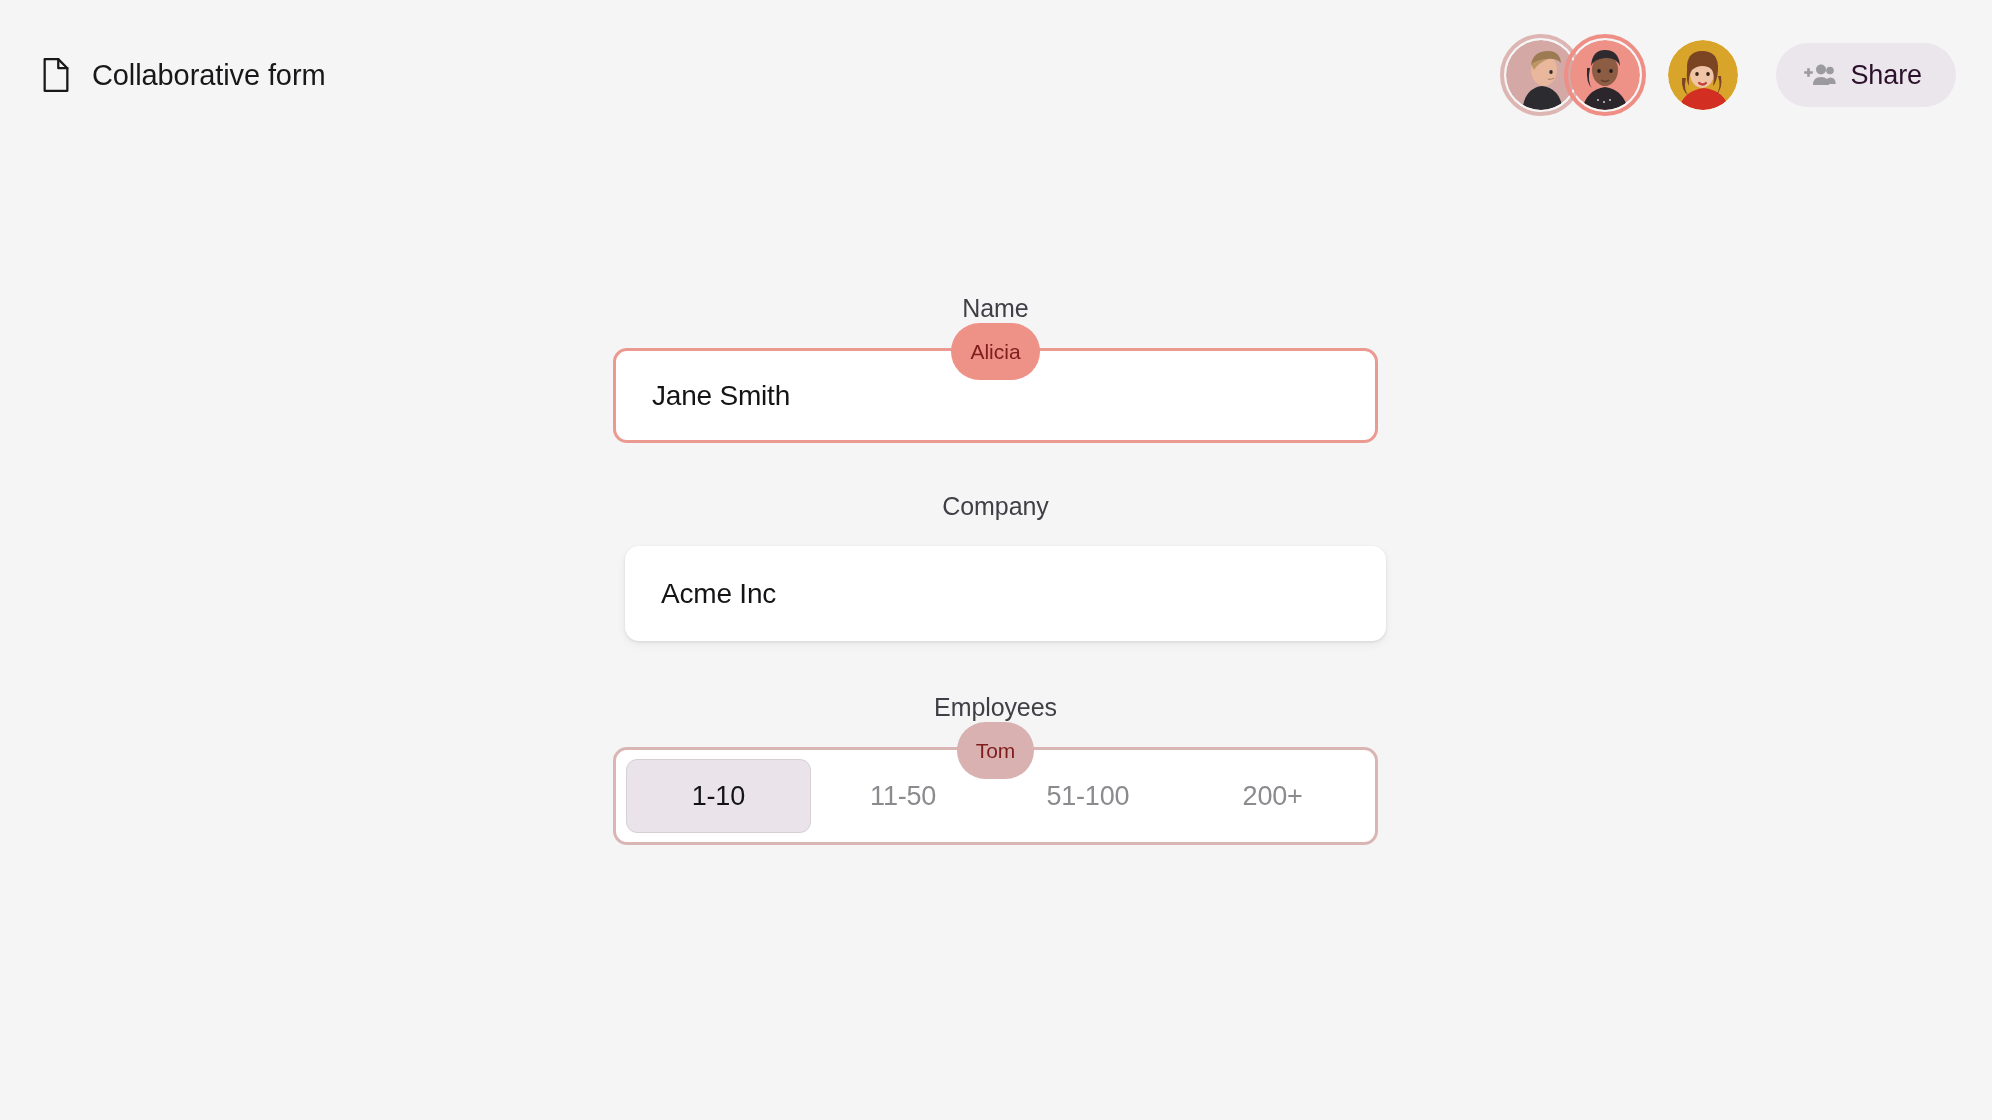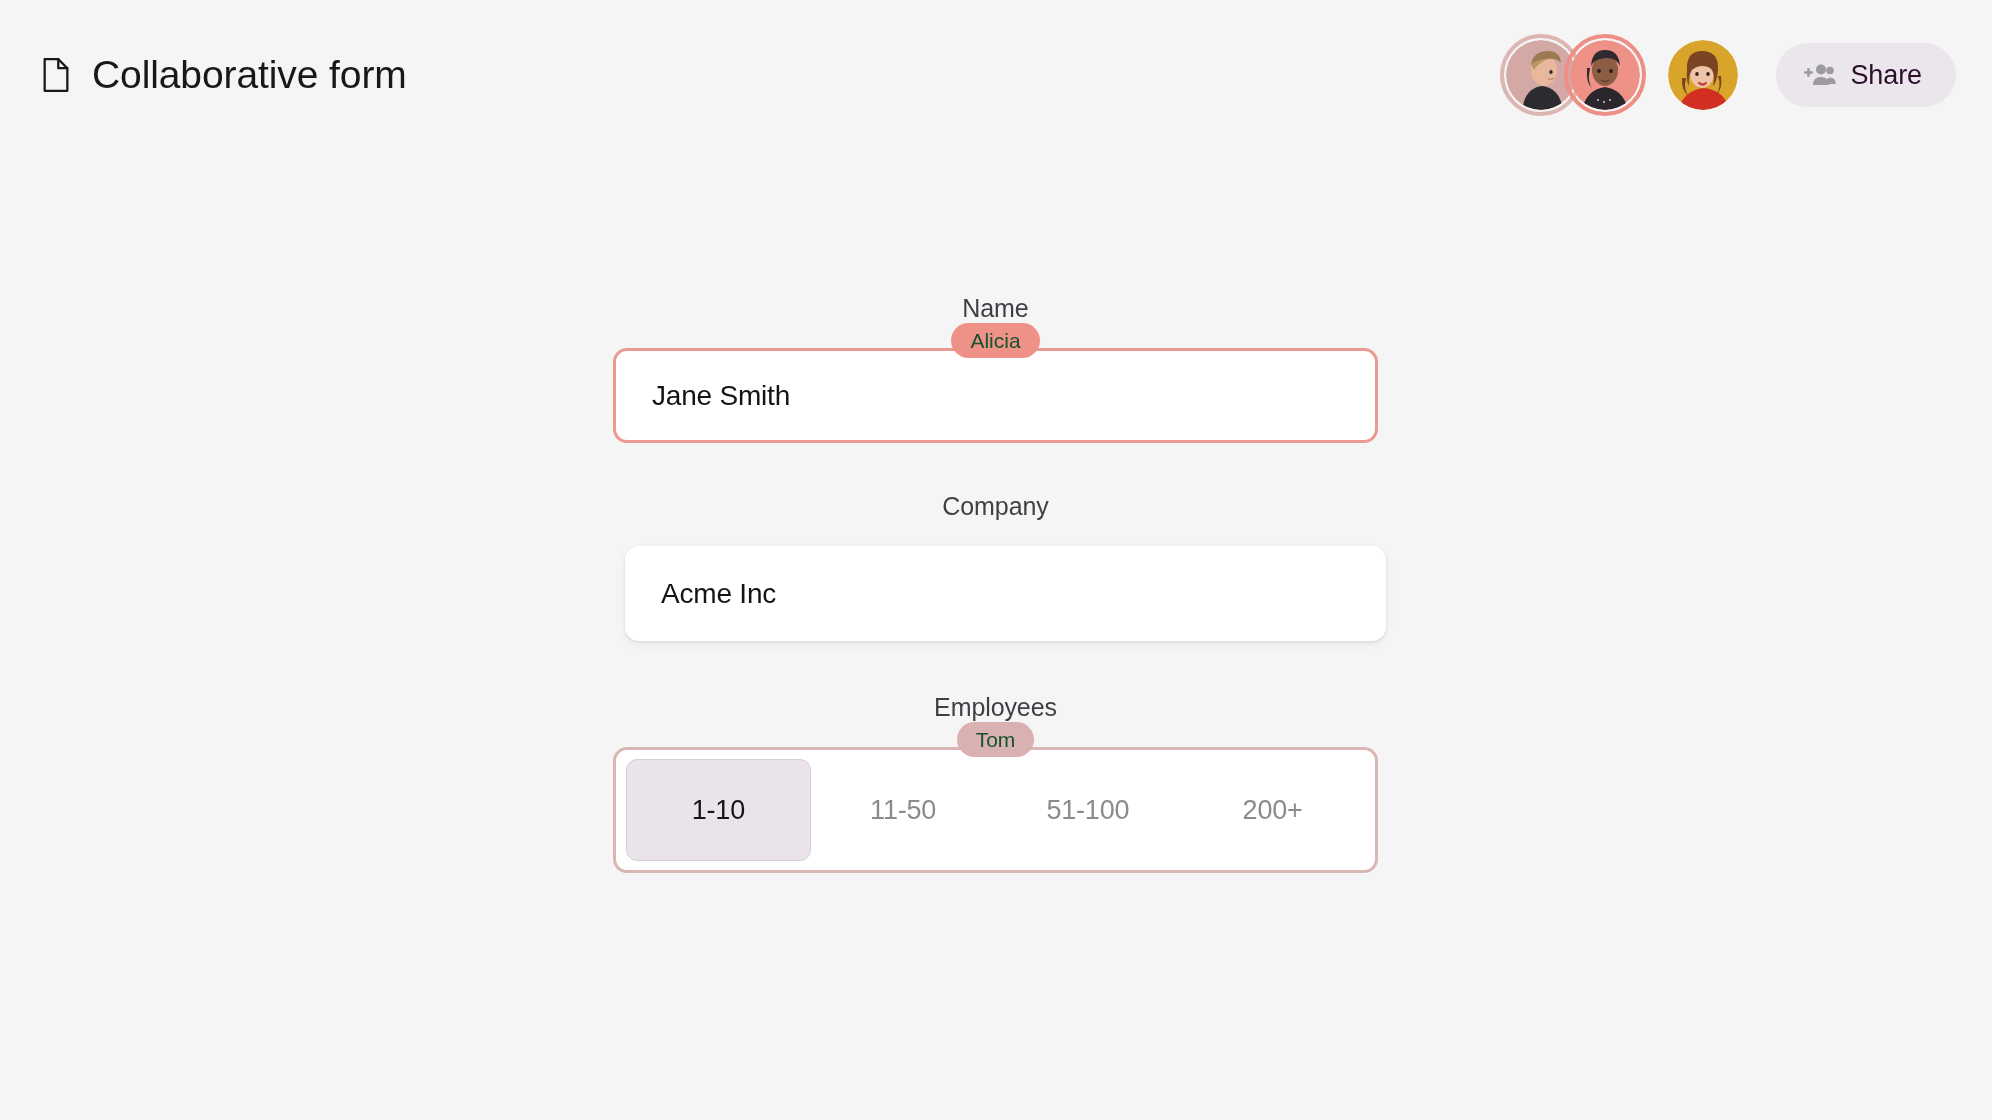--- a/index.html
+++ b/index.html
@@ -26,21 +26,21 @@
 
   .doc-title-group {
     display: flex;
     align-items: center;
     gap: 22px;
   }
 
   .file-icon { width: 28px; height: 34px; display: block; }
 
   .doc-title {
-    font-size: 39px;
+    font-size: 29px;
     font-weight: 500;
     color: #18181b;
     letter-spacing: -0.1px;
     white-space: nowrap;
   }
 
   .topbar-right {
     display: flex;
     align-items: center;
     gap: 0;
@@ -131,23 +131,23 @@
   }
 
   .field-label {
     font-size: 25px;
     color: #3f3f46;
     letter-spacing: -0.1px;
   }
 
   .presence-badge {
     font-size: 21px;
-    color: #14532d;
+    color: #7f1d1d;
     border-radius: 999px;
-    padding: 7px 19px;
+    padding: 18px 19px;
     line-height: 1;
     white-space: nowrap;
   }
   .presence-badge.badge-alicia { background: #ee9287; }
   .presence-badge.badge-tom { background: #d9b1b1; }
 
   .text-input {
     width: 100%;
     height: 95px;
     background: #ffffff;
@@ -170,21 +170,21 @@
     width: 761px;
     margin-left: 12px;
   }
 
   .spacer-md { height: 49px; }
   .spacer-lg { height: 52px; }
 
   
   .segmented {
     width: 100%;
-    height: 126px;
+    height: 98px;
     background: #ffffff;
     border: 3px solid #d9b6b3;
     border-radius: 14px;
     display: flex;
     align-items: center;
     padding: 9px 10px;
     gap: 0;
   }
 
   .segment {

